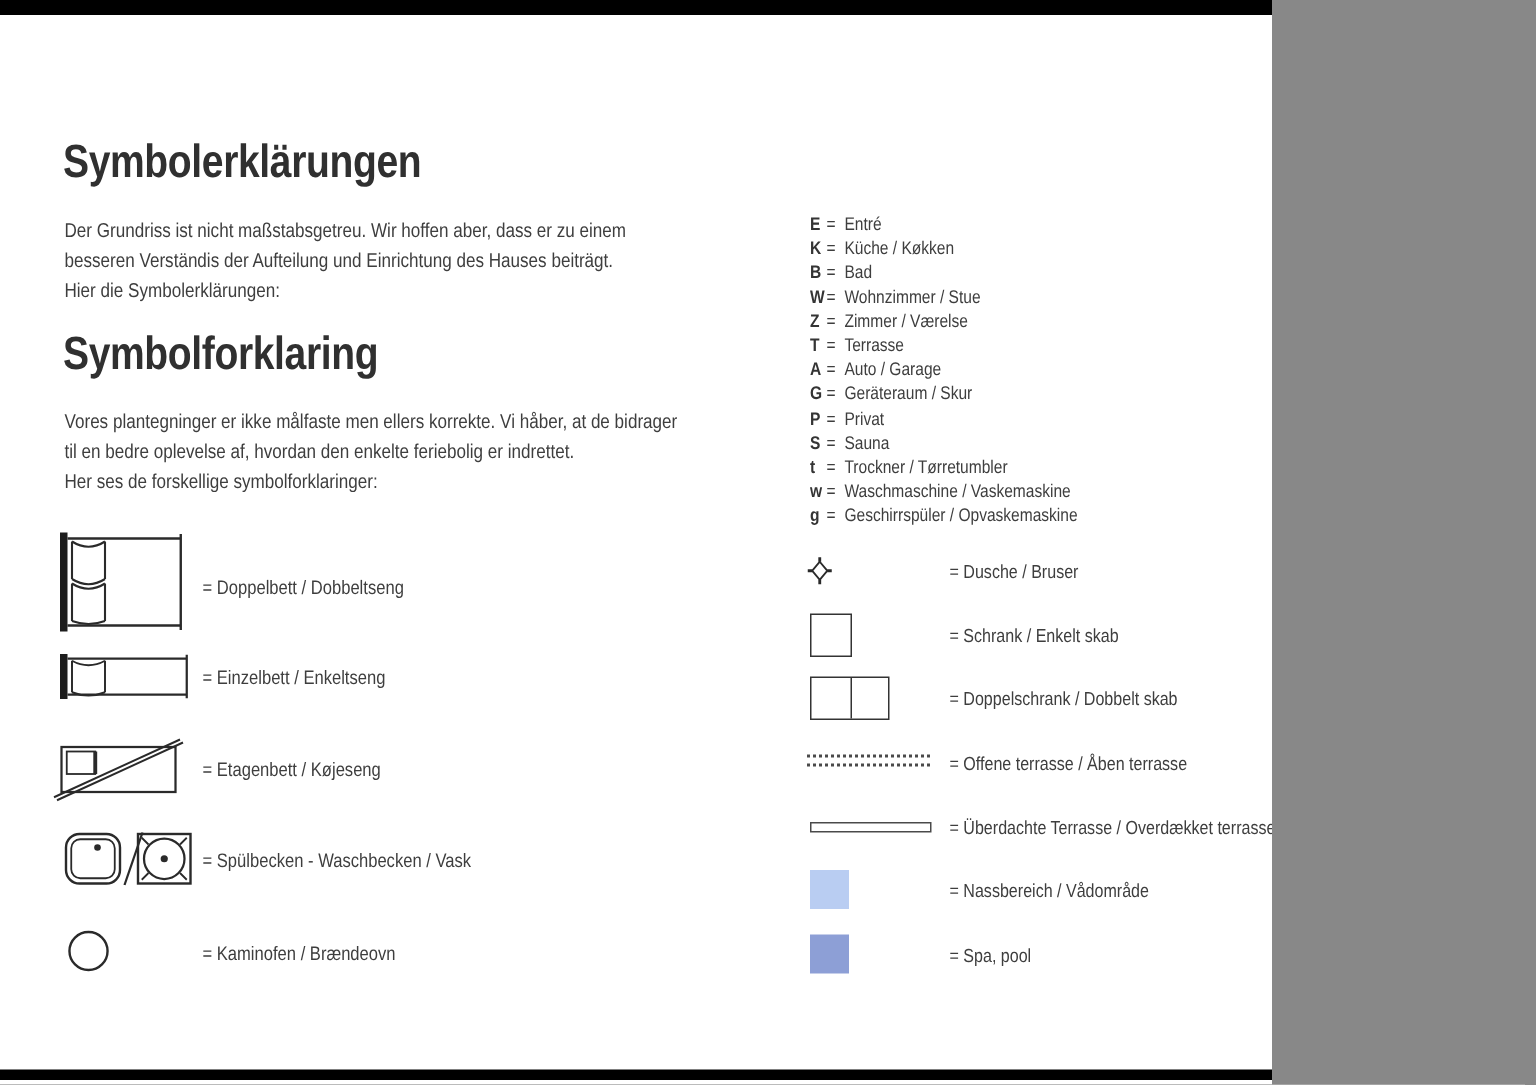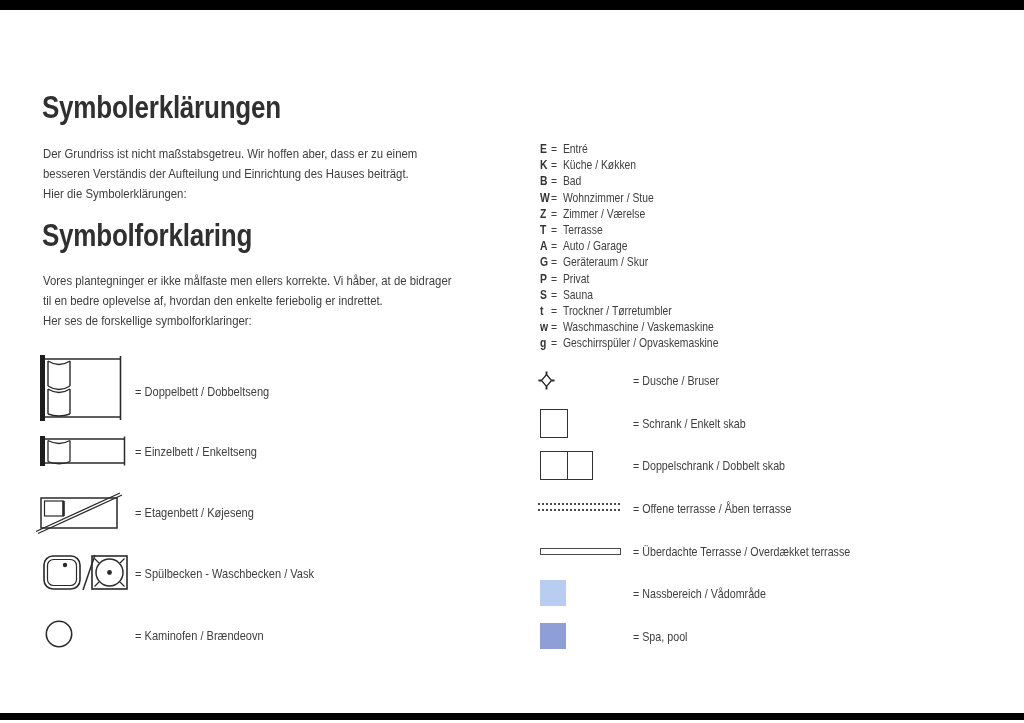--- a/index.html
+++ b/index.html
@@ -1,16 +1,16 @@
 <!DOCTYPE html>
 <html><head>
 <meta charset="utf-8">
 <style>
   html,body{margin:0;padding:0;background:#888;}
-  .page{position:relative;width:1024px;height:723px;background:#ffffff;overflow:hidden;
+  .page{position:relative;width:848px;height:723px;background:#ffffff;overflow:hidden;
         font-family:"Liberation Sans","DejaVu Sans",sans-serif;color:#3e3e3e;}
   .bar{position:absolute;left:0;width:1024px;background:#000;}
   .bar.top{top:0;height:10px;}
   .bar.bottom{top:713px;height:7px;}
   .h{position:absolute;font-size:31px;line-height:36px;font-weight:700;color:#303030;
      letter-spacing:-0.3px;transform:scaleX(0.84);transform-origin:0 0;white-space:nowrap;margin:0;}
   .para{position:absolute;font-size:13.4px;line-height:20px;color:#3e3e3e;
         transform:scaleX(0.85);transform-origin:0 0;white-space:nowrap;}
   .lbl{position:absolute;font-size:13px;line-height:15px;color:#3e3e3e;
        transform:scaleX(0.85);transform-origin:0 0;white-space:nowrap;}

